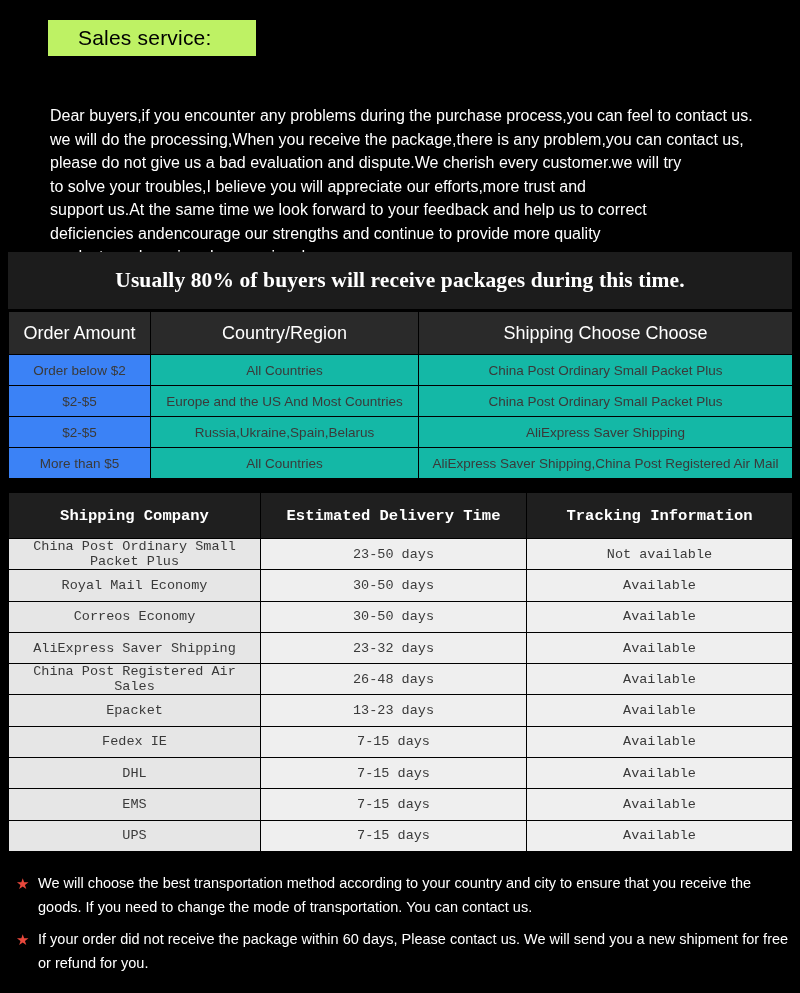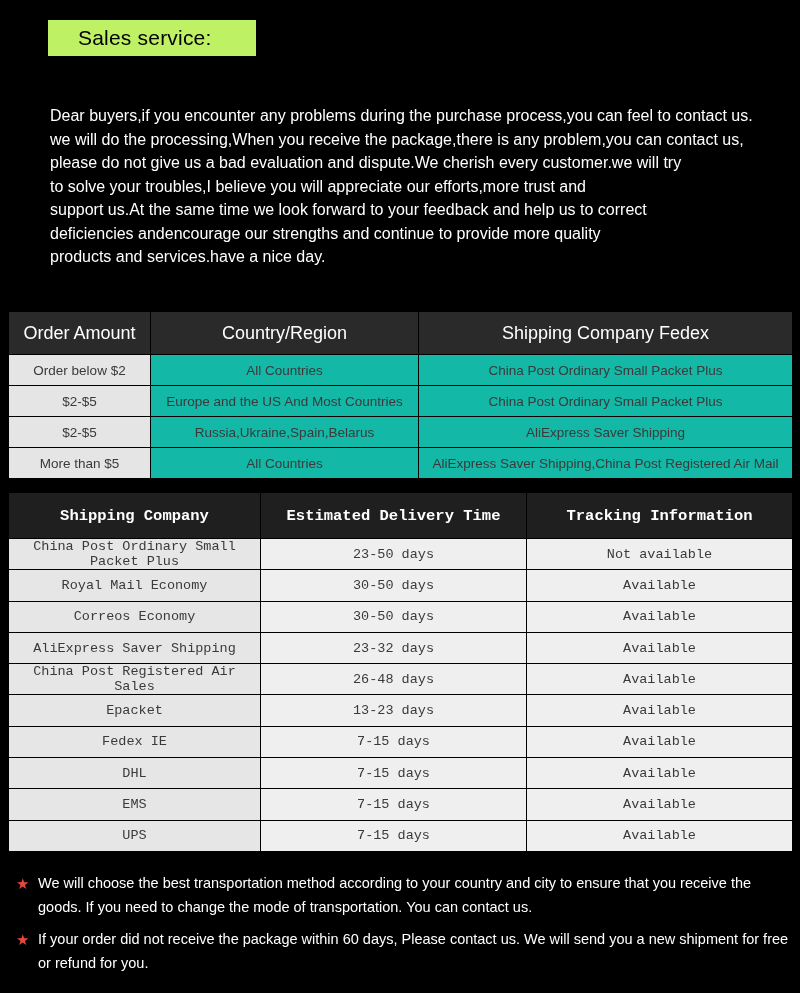--- a/index.html
+++ b/index.html
@@ -103,21 +103,21 @@
     font-weight: 400;
     height: 42px;
   }
   #table1 td {
     background: #14b8a6;
     color: #3a3a3a;
     font-size: 13.5px;
     font-weight: 400;
     height: 30px;
   }
-  #table1 td.c0 { background: #e5e5e5; }
+  #table1 td.c0 { background: #3b82f6; }
 
   
   #table2 {
     left: 8px;
     top: 492px;
     width: 784px;
     font-family: Liberation Mono, monospace;
   }
   #table2 th {
     background: #1f1f1f;
@@ -173,32 +173,35 @@
   <div class="intro">
     <div>Dear buyers,if you encounter any problems during the purchase process,you can feel to contact us.</div>
     <div>we will do the processing,When you receive the package,there is any problem,you can contact us,</div>
     <div>please do not give us a bad evaluation and dispute.We cherish every customer.we will try</div>
     <div>to solve your troubles,I believe you will appreciate our efforts,more trust and</div>
     <div>support us.At the same time we look forward to your feedback and help us to correct</div>
     <div>deficiencies andencourage our strengths and continue to provide more quality</div>
     <div>products and services.have a nice day.</div>
   </div>
 
+  <div class="banner">
+    <span class="banner-text">Usually 80% of buyers will receive packages during this time.</span>
+  </div>
 
   <table class="tbl" id="table1">
     <colgroup>
       <col style="width:142px">
       <col style="width:268px">
       <col style="width:374px">
     </colgroup>
     <thead>
       <tr>
         <th>Order Amount</th>
         <th>Country/Region</th>
-        <th>Shipping Company Fedex</th>
+        <th>Shipping Choose Choose</th>
       </tr>
     </thead>
     <tbody>
       <tr>
         <td class="c0">Order below $2</td>
         <td>All Countries</td>
         <td>China Post Ordinary Small Packet Plus</td>
       </tr>
       <tr>
         <td class="c0">$2-$5</td>

